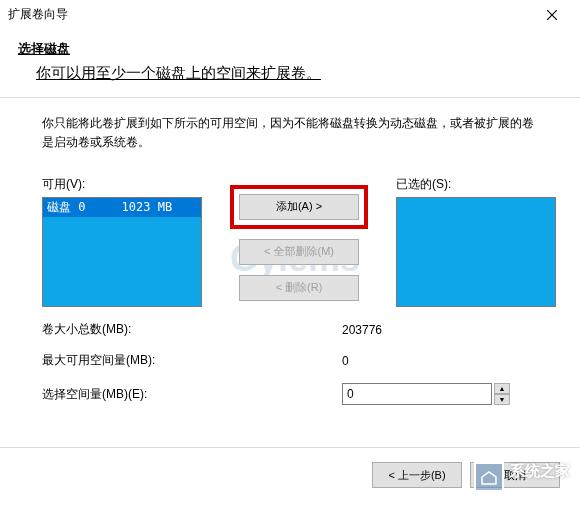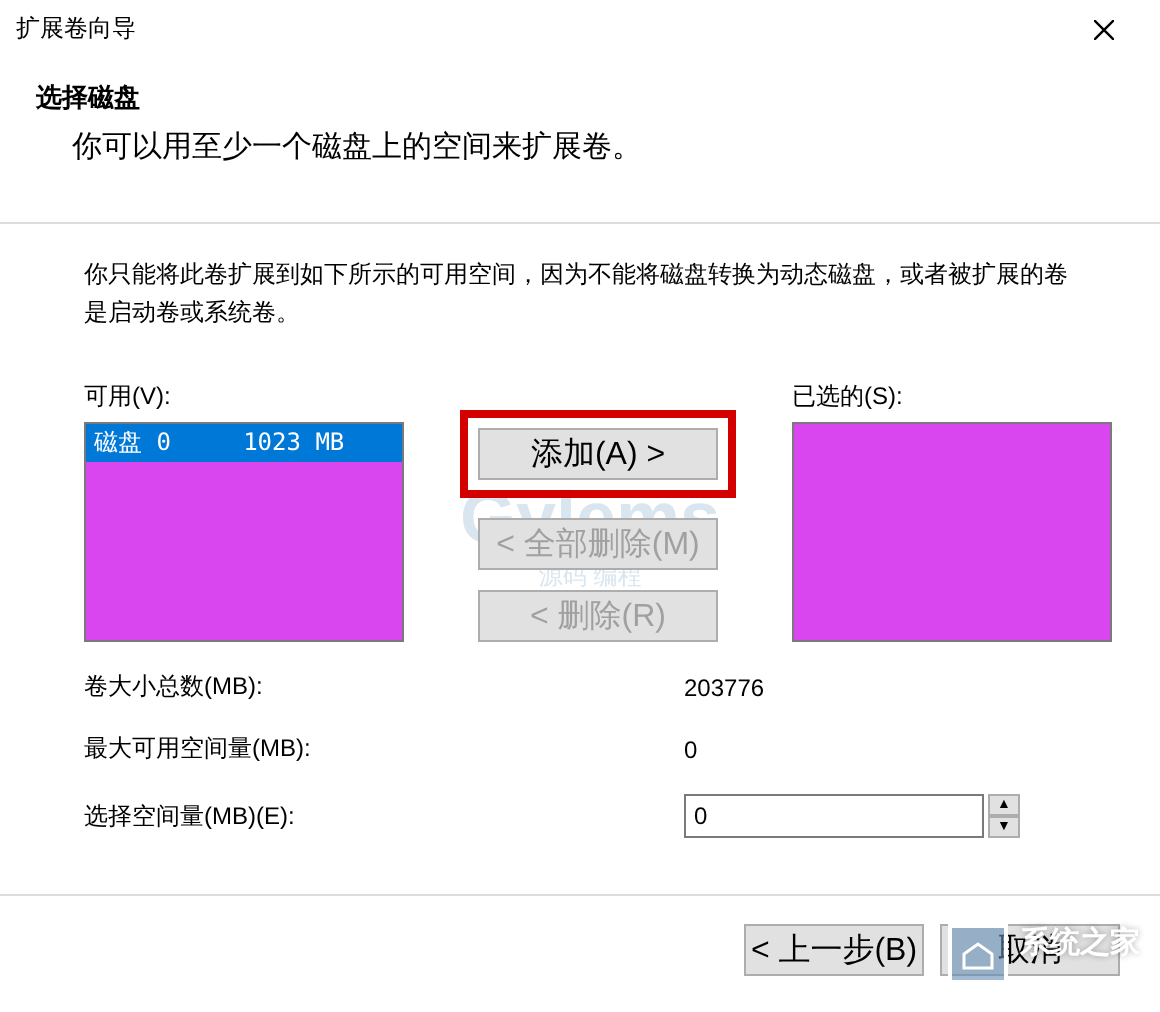--- a/index.html
+++ b/index.html
@@ -1,33 +1,33 @@
 <!DOCTYPE html>
 <html><head>
 <meta charset="utf-8">
 <style>
 * { box-sizing: border-box; margin: 0; padding: 0; }
 body { font-family: "Microsoft YaHei", "SimSun", sans-serif; font-size: 12px; background: #fff; width: 580px; height: 506px; overflow: hidden; position: relative; }
 .titlebar { height: 30px; display: flex; align-items: center; padding: 0 8px; background: #fff; border-bottom: 1px solid #fff; }
 .titlebar .title { flex: 1; font-size: 12px; color: #000; }
 .titlebar .close { width: 40px; height: 28px; display: flex; align-items: center; justify-content: center; cursor: pointer; }
 .titlebar .close svg { width: 10px; height: 10px; }
-.header { padding: 10px 18px 28px 18px; border-bottom: 1px solid #ddd; }
+.header { padding: 10px 18px 14px 18px; border-bottom: 1px solid #ddd; text-decoration: underline; }
 .header .h-title { font-weight: bold; font-size: 13px; margin-bottom: 6px; }
 .header .h-sub { font-size: 15px; padding-left: 18px; color: #000; }
 .content { padding: 16px 42px 10px 42px; }
 .info { font-size: 12px; line-height: 1.6; margin-bottom: 24px; }
-.lists { display: flex; gap: 28px; align-items: flex-end; }
+.lists { display: flex; gap: 28px; align-items: center; }
 .list-col { width: 160px; }
 .list-col .label { font-size: 12px; margin-bottom: 4px; display: block; }
-.listbox { width: 160px; height: 110px; border: 1px solid #7a7a7a; background: #d946ef; overflow: auto; font-family: "SimSun", monospace; font-size: 12px; }
+.listbox { width: 160px; height: 110px; border: 1px solid #7a7a7a; background: #0ea5e9; overflow: auto; font-family: "SimSun", monospace; font-size: 12px; }
 .listbox .row { padding: 1px 4px; white-space: pre; }
 .listbox .row.selected { background: #0078d7; color: #fff; }
 .mid-buttons { display: flex; flex-direction: column; gap: 10px; align-items: center; padding-top: 2px; width: 150px; }
-.btn { width: 120px; height: 26px; border: 1px solid #adadad; background: #e1e1e1; font-size: 16px; cursor: pointer; display: flex; align-items: center; justify-content: center; color: #000; }
+.btn { width: 120px; height: 26px; border: 1px solid #adadad; background: #e1e1e1; font-size: 11px; cursor: pointer; display: flex; align-items: center; justify-content: center; color: #000; }
 .btn.disabled { color: #a0a0a0; cursor: default; }
 .highlight-wrap { border: 4px solid #d40000; padding: 5px; }
 .highlight-wrap .btn { margin: 0; }
 .form-row { display: flex; align-items: center; margin-top: 14px; }
 .form-row .flabel { width: 300px; font-size: 12px; }
 .form-row .fvalue { width: 170px; font-size: 12px; }
 .form-row input[type=text] { width: 150px; height: 22px; border: 1px solid #7a7a7a; padding: 0 4px; font-size: 12px; }
 .spinner { display: flex; }
 .spinner .spin-btns { display: flex; flex-direction: column; margin-left: 2px; }
 .spinner .sp { width: 16px; height: 11px; border: 1px solid #adadad; background: #e1e1e1; display: flex; align-items: center; justify-content: center; font-size: 7px; line-height: 1; cursor: pointer; }

